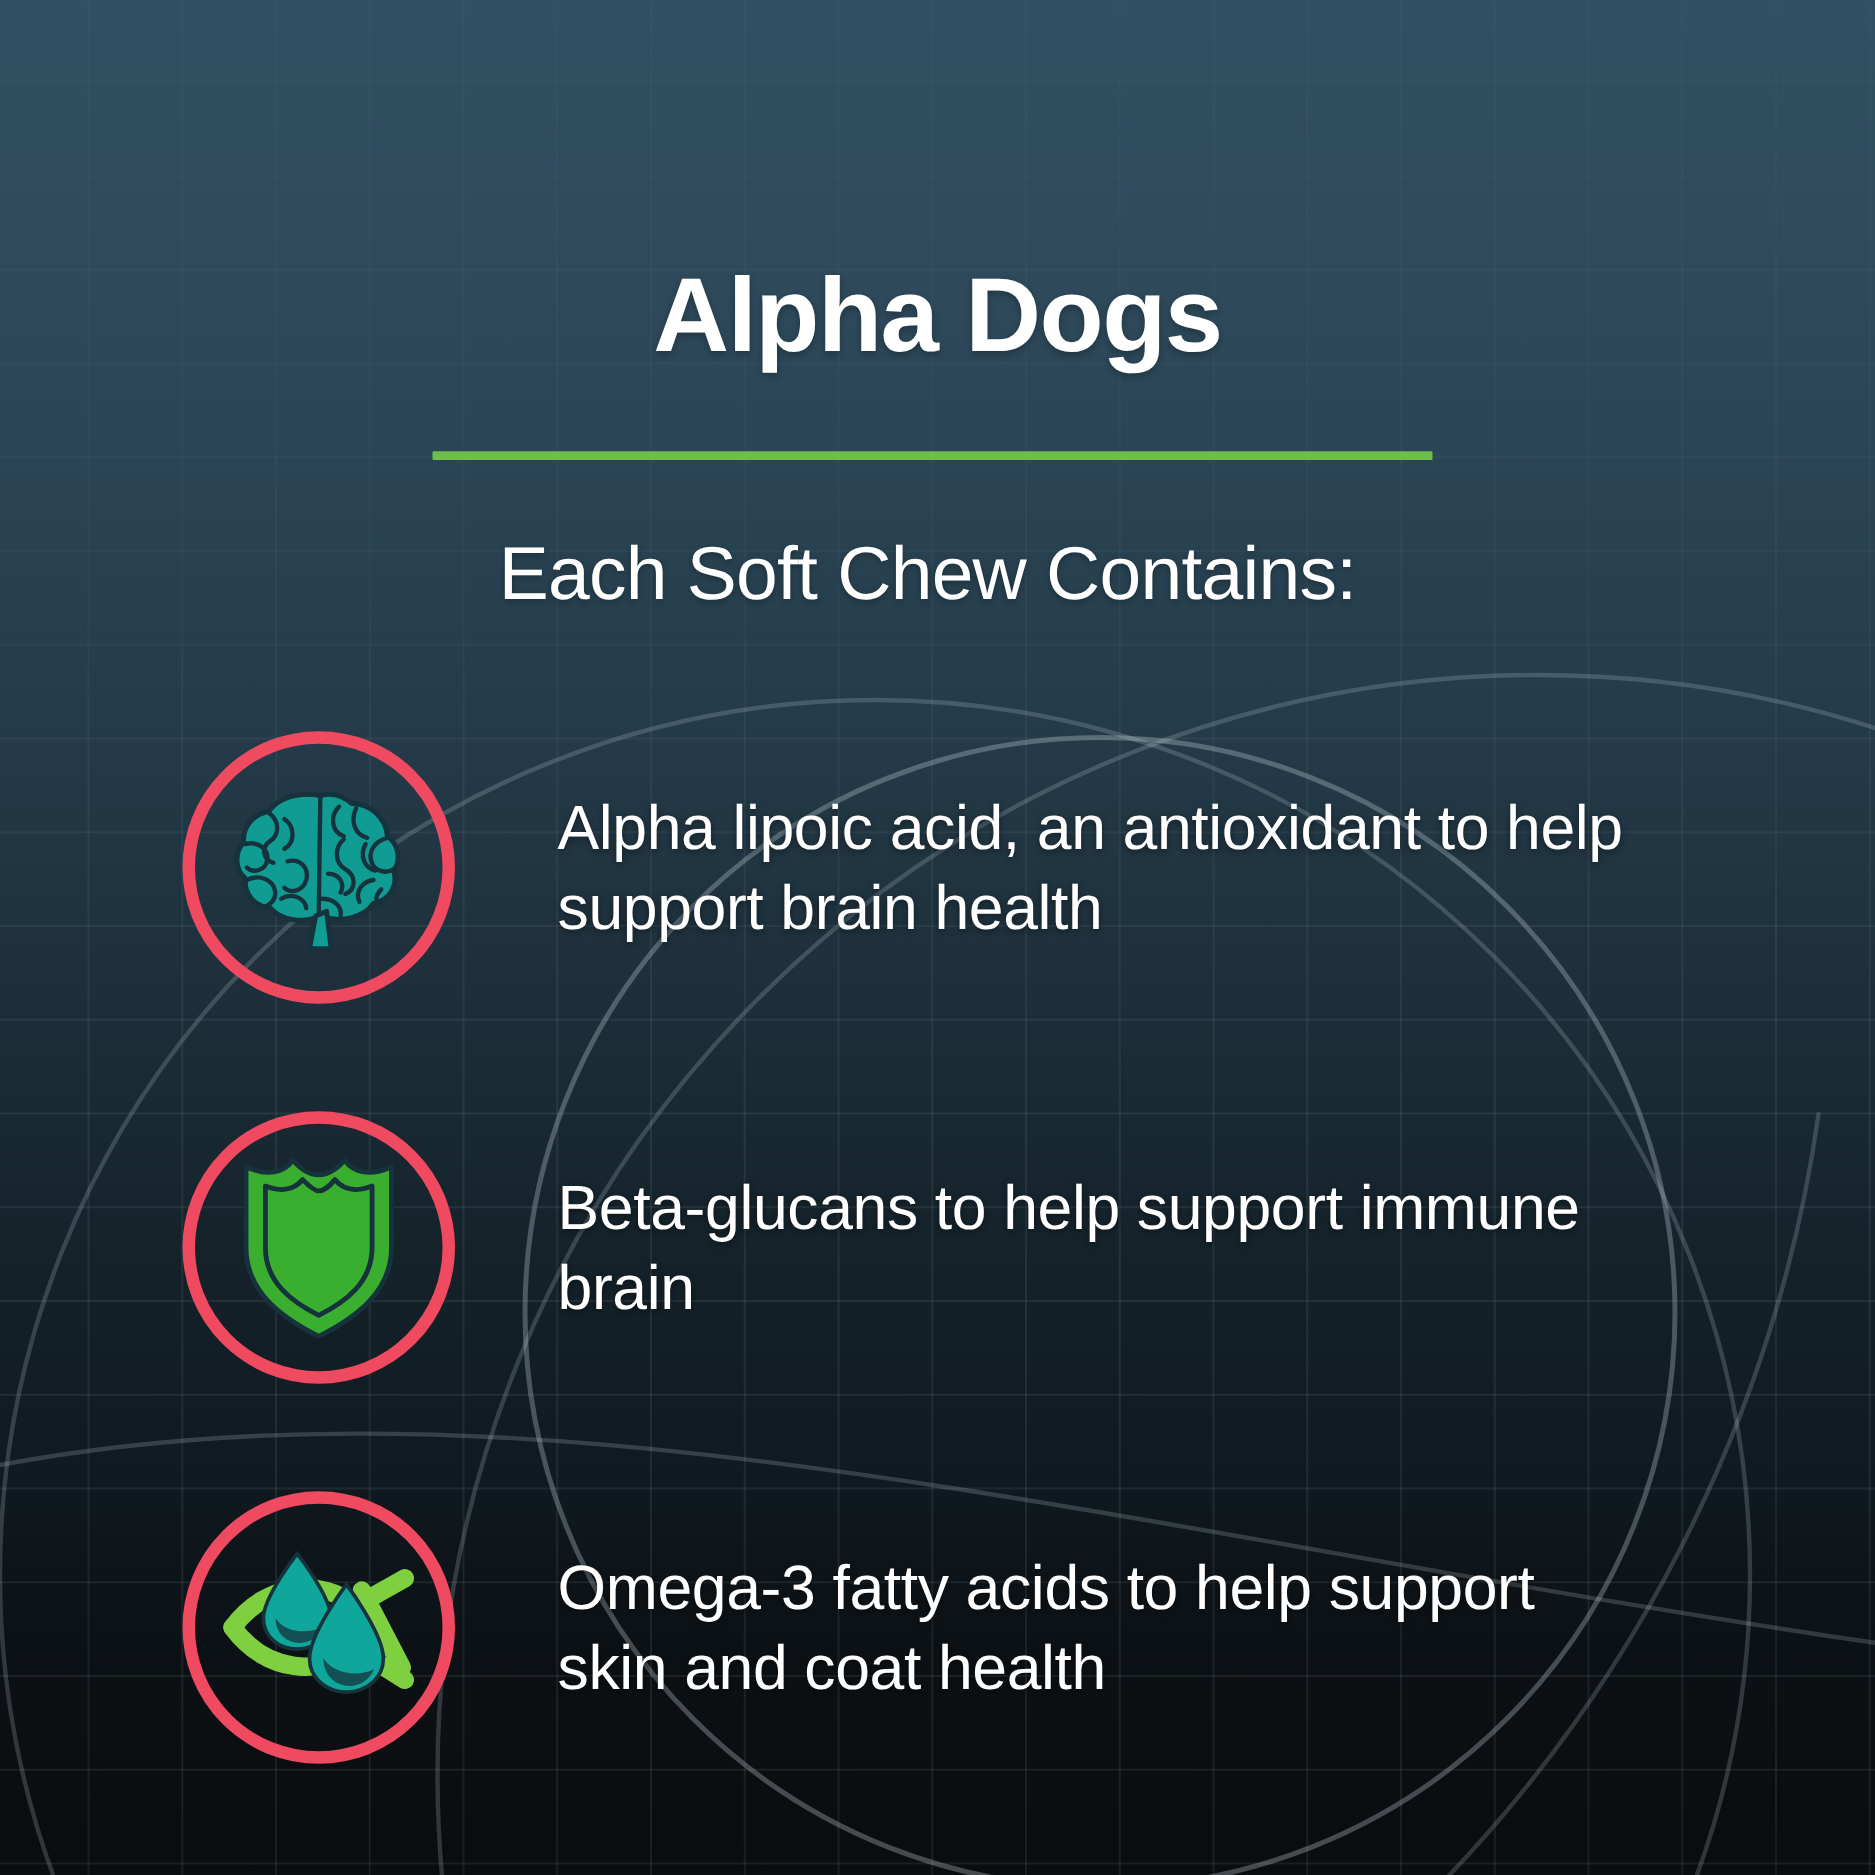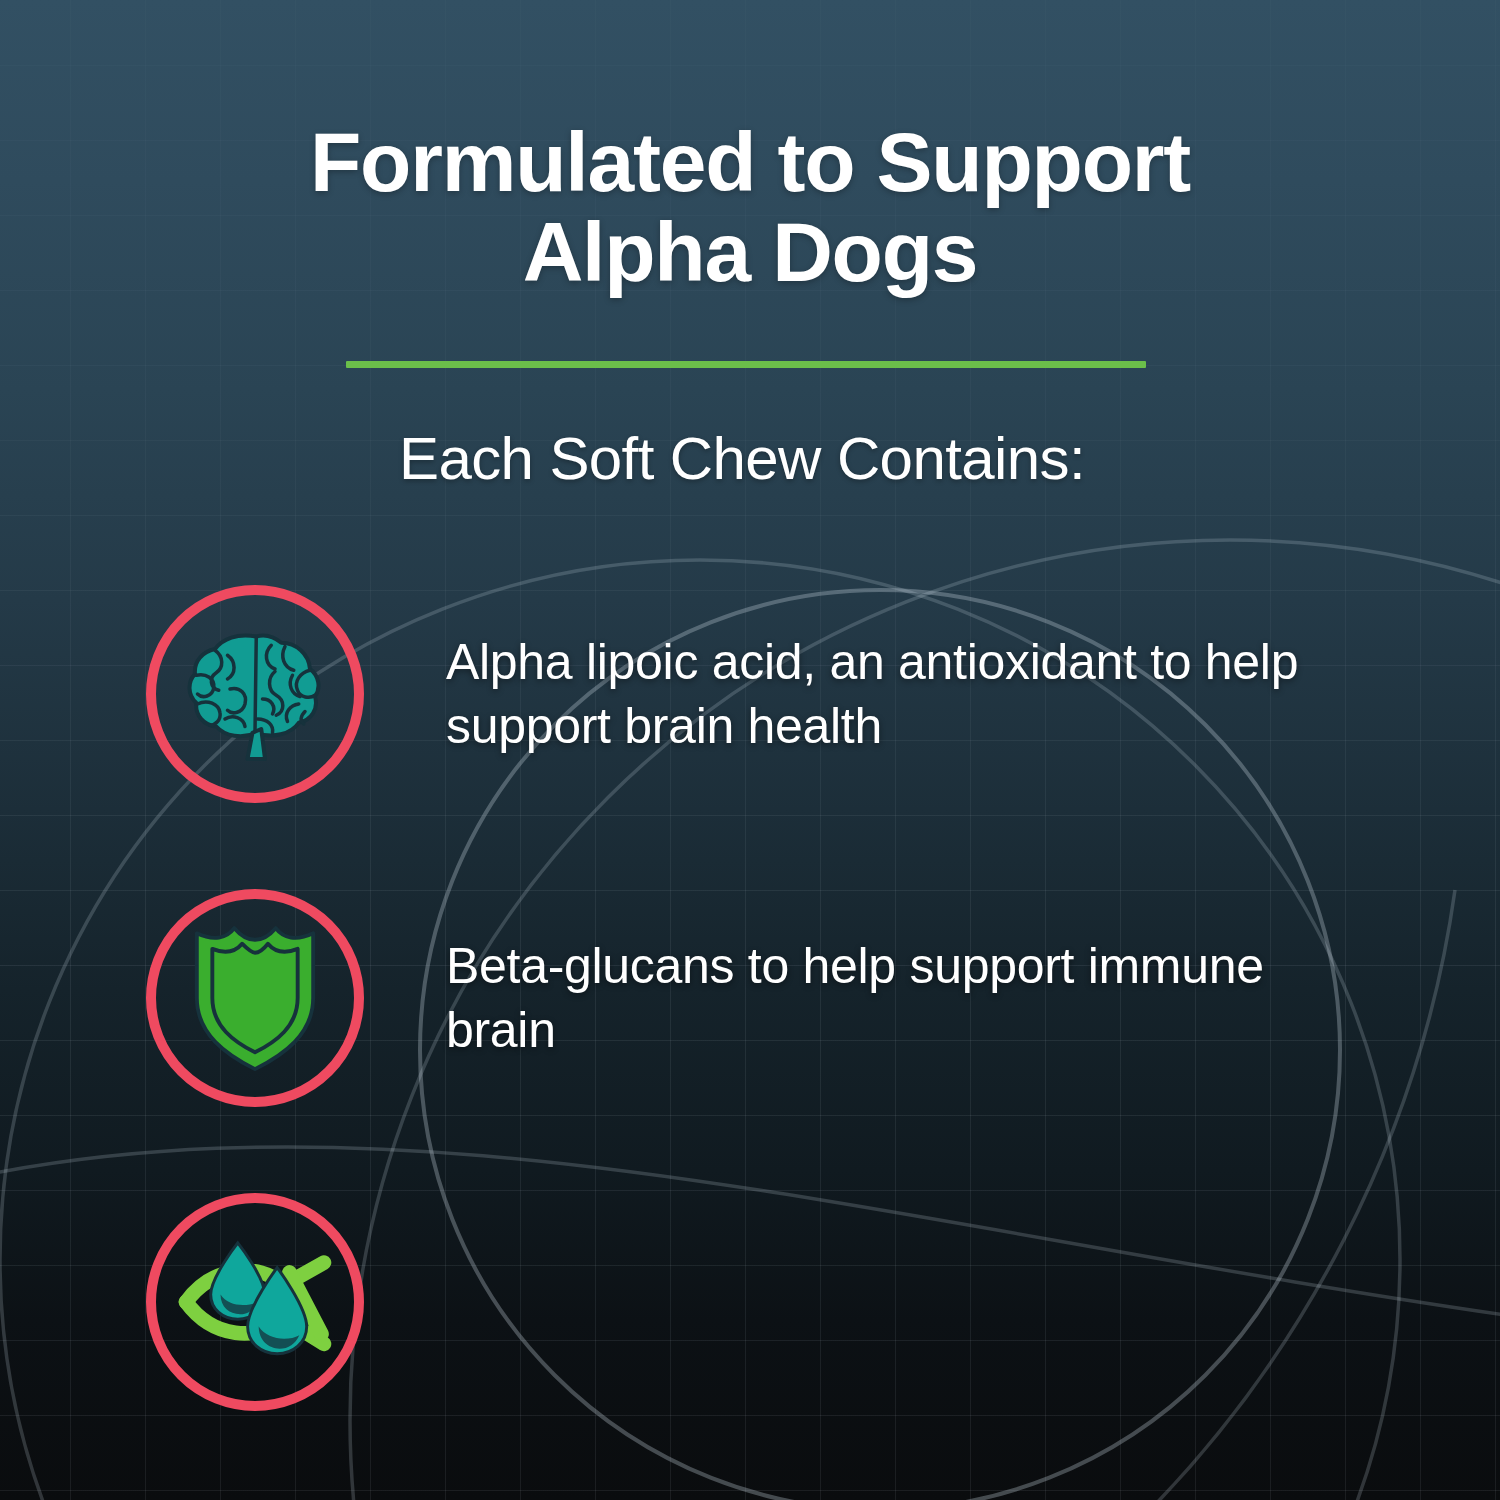--- a/index.html
+++ b/index.html
@@ -137,21 +137,21 @@
       <circle class="arc" cx="880" cy="1050" r="460"></circle>
       <circle class="arc soft" cx="700" cy="1260" r="700"></circle>
       <circle class="arc soft" cx="1230" cy="1420" r="880"></circle>
       <path class="arc soft" d="M -40 1180 C 420 1080 900 1230 1540 1320"></path>
       <path class="arc soft" d="M 1455 890 C 1420 1140 1300 1360 1140 1520"></path>
     </svg>
   </div>
 
   <div class="header">
     <h1 class="title">
-      <span>Formulated to Support</span><br>
+      <br>
       <span>Alpha Dogs</span>
     </h1>
   </div>
 
   <div class="divider-wrap">
     <div class="divider"></div>
   </div>
 
   <div class="subtitle">Each Soft Chew Contains:</div>
 
@@ -219,16 +219,17 @@
               <path d="M8 42 C8 52 15 58 24 58 C30 58 36 54 38 48 C30 52 14 52 8 42 Z" fill="#16323c" opacity="0.75"></path>
             </g>
 
             <g transform="translate(58,24)">
               <path d="M24 0 C24 0 0 32 0 48 C0 61 11 70 24 70 C37 70 48 61 48 48 C48 32 24 0 24 0 Z" fill="#0fa79c" stroke="#16323c" stroke-width="2.4"></path>
               <path d="M9 48 C9 59 17 66 26 66 C33 66 39 62 42 55 C33 60 16 59 9 48 Z" fill="#16323c" opacity="0.75"></path>
             </g>
           </svg>
         </span>
       </div>
+      <div class="benefit-text">Omega-3 fatty acids to help support skin and coat health</div>
     </div>
 
   </div>
 </div>
 
 </body></html>

